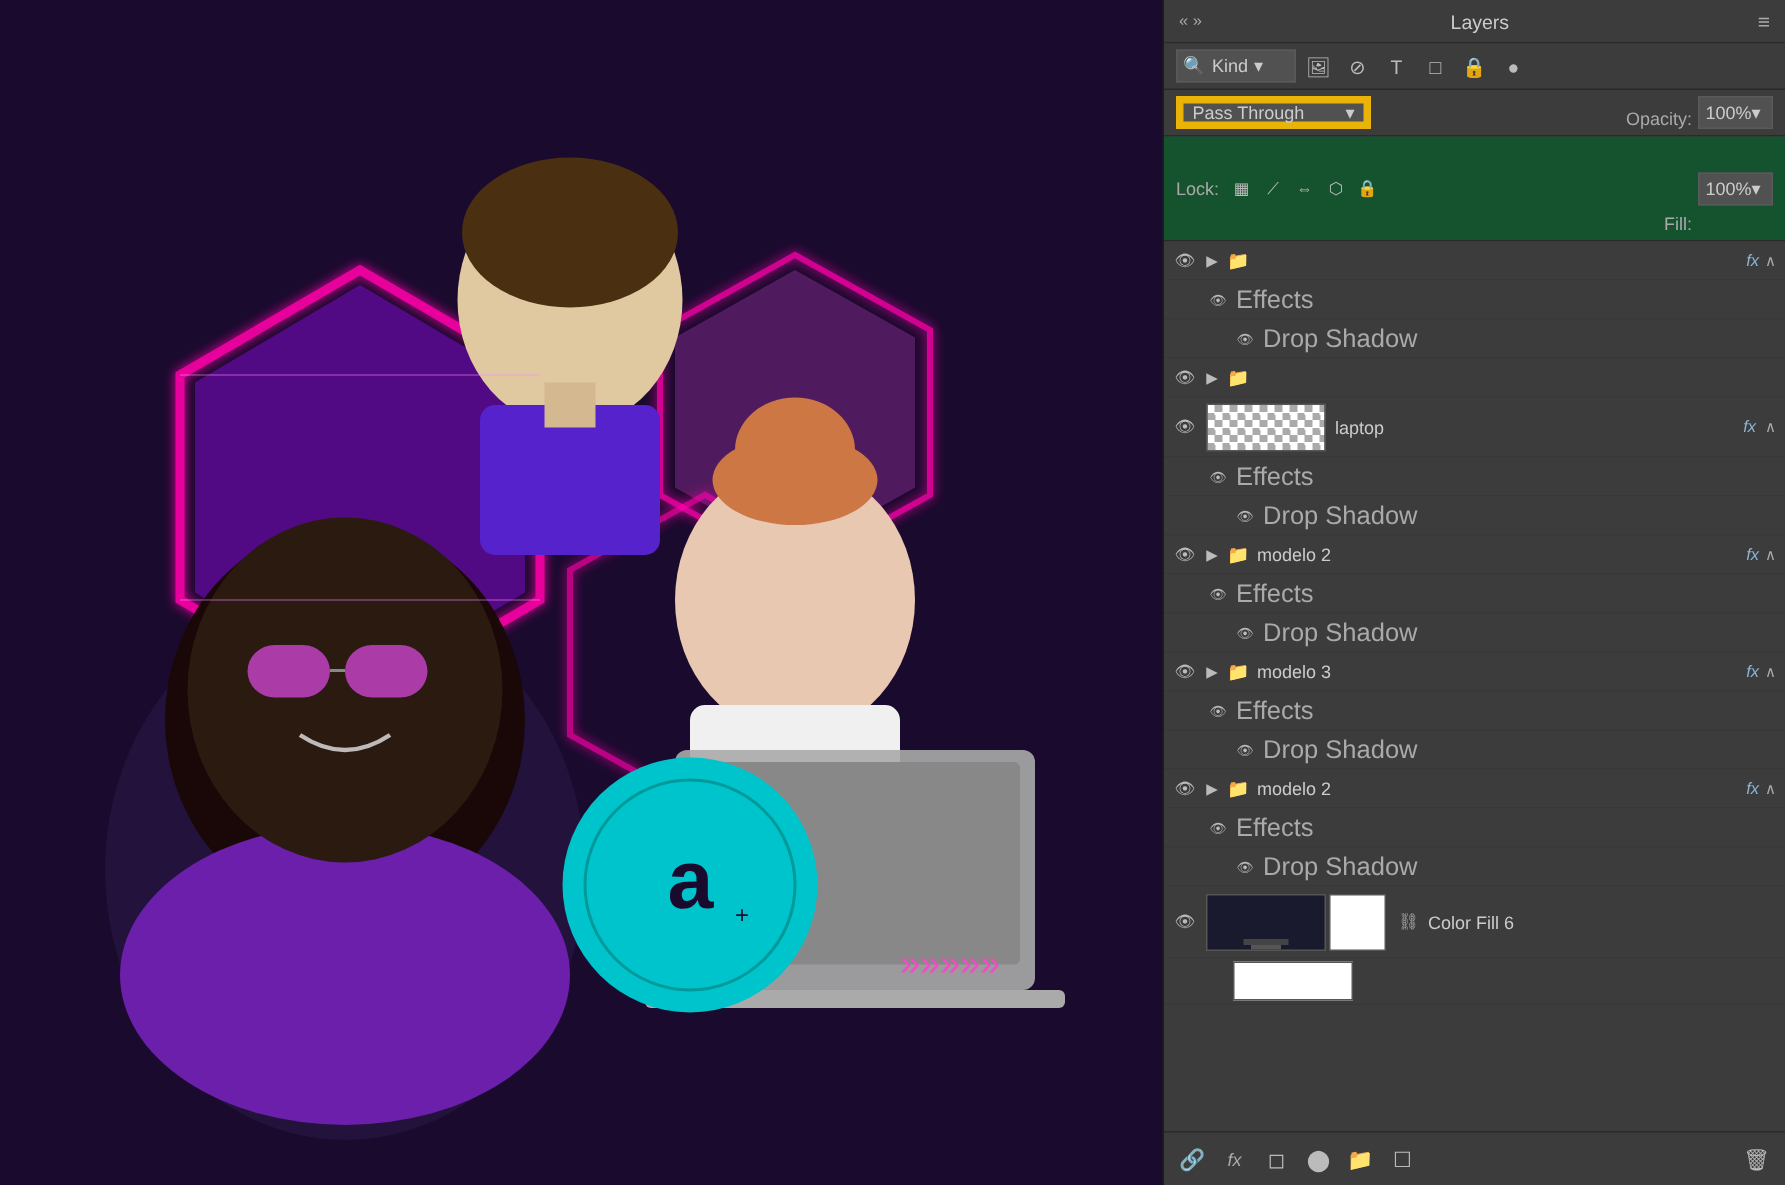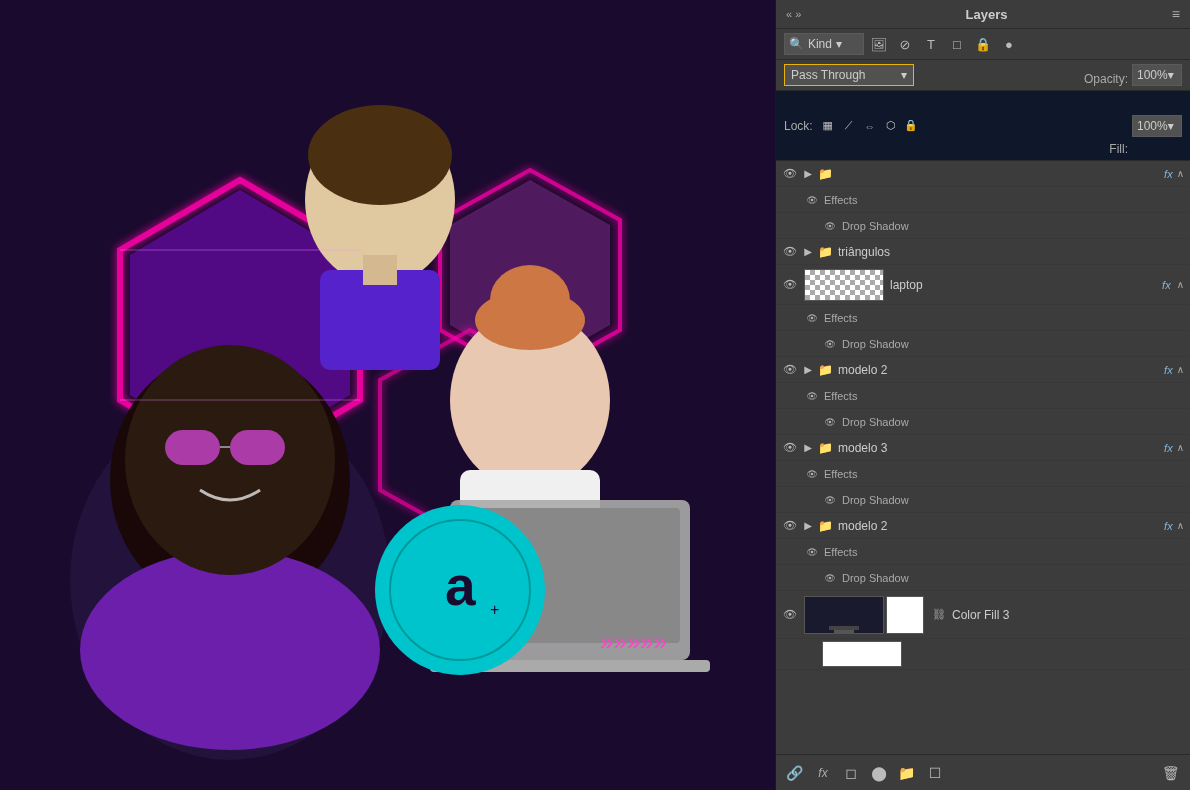--- a/index.html
+++ b/index.html
@@ -50,21 +50,21 @@
       padding: 6px 10px;
       display: flex;
       justify-content: space-between;
       align-items: center;
       border-bottom: 1px solid #2a2a2a;
     }
 
     .panel-title {
       font-size: 13px;
       color: #ccc;
-      font-weight: bold;
+      font-weight: normal;
     }
 
     .panel-menu-icon {
       color: #aaa;
       cursor: pointer;
       font-size: 14px;
     }
 
     .toolbar-row {
       padding: 4px 8px;
@@ -110,21 +110,21 @@
       padding: 4px 8px;
       display: flex;
       align-items: center;
       gap: 6px;
       background: #3c3c3c;
       border-bottom: 1px solid #2a2a2a;
     }
 
     .blend-dropdown {
       background: #515151;
-      border: 1px solid #eab308;
+      border: 5px solid #eab308;
       color: #ccc;
       padding: 2px 6px;
       font-size: 12px;
       height: 22px;
       cursor: pointer;
       display: flex;
       align-items: center;
       gap: 4px;
       min-width: 130px;
       justify-content: space-between;
@@ -152,21 +152,21 @@
       align-items: center;
       padding: 0 4px;
       min-width: 50px;
     }
 
     .lock-row {
       padding: 4px 8px;
       display: flex;
       align-items: center;
       gap: 6px;
-      background: #0f172a;
+      background: #14532d;
       border-bottom: 1px solid #2a2a2a;
     }
 
     .lock-label {
       color: #aaa;
       font-size: 12px;
     }
 
     .lock-icons {
       display: flex;
@@ -343,21 +343,21 @@
     }
 
     
     .collapse-arrows {
       font-size: 11px;
       color: #aaa;
       cursor: pointer;
     }
 
     .section-effects {
-      font-size: 11px;
+      font-size: 17px;
       color: #aaa;
     }
   </style>
 </head>
 <body>
 
 <div class="canvas-area">
   <div class="canvas-content">
 
     <svg width="775" height="790" viewBox="0 0 775 790" xmlns="http://www.w3.org/2000/svg">
@@ -512,21 +512,20 @@
 
     <div class="layer-item sub-sub-item">
       <div class="eye-icon" style="font-size:9px;">👁</div>
       <span class="section-effects">Drop Shadow</span>
     </div>
 
     <div class="layer-item">
       <div class="eye-icon">👁</div>
       <div class="arrow-icon">▶</div>
       <div class="folder-icon">📁</div>
-      <span class="layer-name">triângulos</span>
     </div>
 
     <div class="layer-row-big">
       <div class="eye-icon">👁</div>
       <div class="big-thumb big-thumb-checker">
         
       </div>
       <span class="layer-name">laptop</span>
       <span class="fx-badge">fx</span>
       <span style="color:#aaa;font-size:10px;cursor:pointer;">∧</span>
@@ -603,21 +602,21 @@
       <div class="eye-icon">👁</div>
       <div style="display:flex;gap:2px;flex-shrink:0;">
         <div style="width:80px;height:38px;background:#1a1a2e;border:1px solid #555;position:relative;">
 
           <div style="position:absolute;bottom:3px;left:50%;transform:translateX(-50%);width:30px;height:4px;background:#444;"></div>
           <div style="position:absolute;bottom:0;left:50%;transform:translateX(-50%);width:20px;height:3px;background:#555;"></div>
         </div>
         <div style="width:38px;height:38px;background:#fff;border:1px solid #555;"></div>
       </div>
       <span style="font-size:11px;color:#aaa;margin-left:2px;">⛓</span>
-      <span class="layer-name">Color Fill 3</span>
+      <span class="layer-name">Color Fill 6</span>
     </div>
 
     <div style="padding:2px 6px 2px 46px;background:#3c3c3c;border-bottom:1px solid #383838;">
       <div style="width:80px;height:26px;background:#fff;border:1px solid #555;"></div>
     </div>
 
   </div>
 
   <div class="layers-bottom">
     <div class="bottom-icon">🔗</div>

